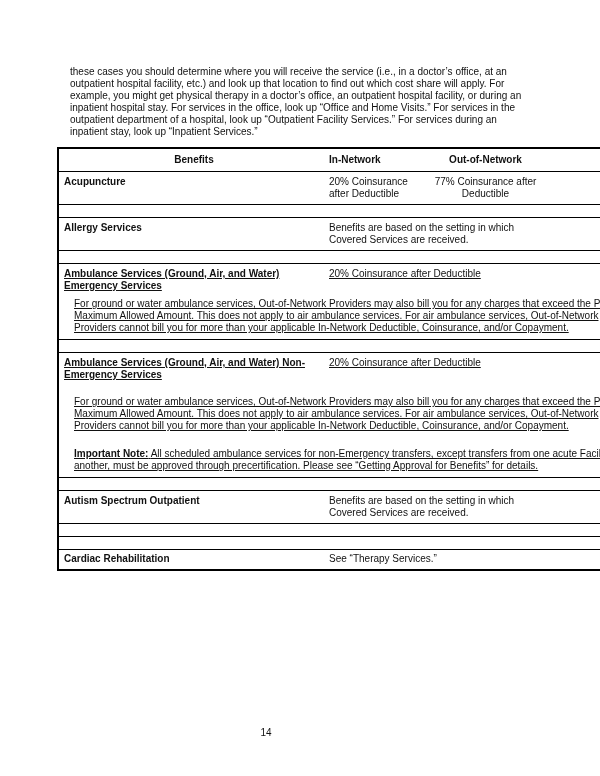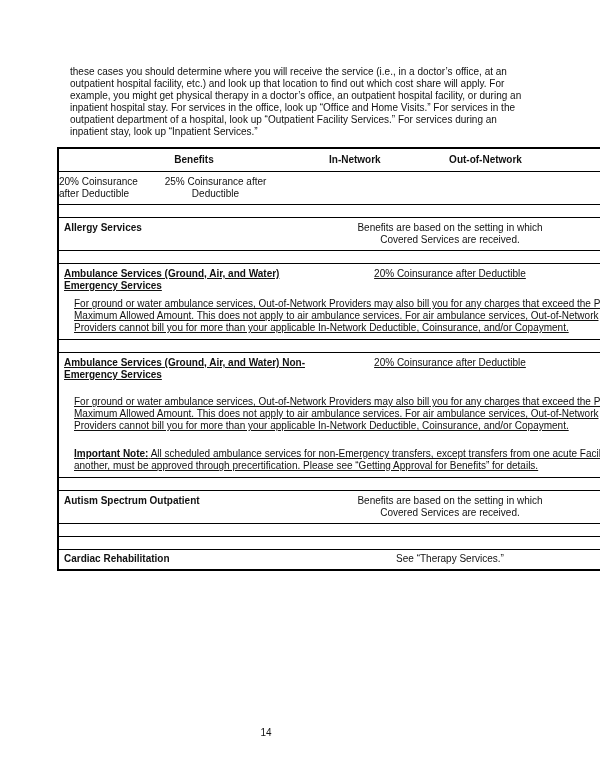--- a/index.html
+++ b/index.html
@@ -30,21 +30,21 @@
     background: #ffffff;
   }
   .row { display: flex; align-items: flex-start; }
   .row + .row { border-top: 1px solid #000000; }
   .row.block { display: block; text-decoration: underline; }
   .row.spacer { height: 13px; }
   .cell { padding: 4px 5px; }
   .col-benefit { width: 270px; }
   .col-in     { width: 101px; padding-left: 0; padding-right: 0; }
   .col-out    { width: 111px; text-align: center; padding-left: 0; padding-right: 0; }
-  .col-span   { width: 212px; text-align: center; padding-left: 0; padding-right: 16px; margin-left: 23px; }
+  .col-span   { width: 212px; text-align: left; padding-left: 0; padding-right: 16px; }
   .header-row .cell { font-weight: bold; padding-top: 5px; padding-bottom: 5px; }
   .header-row .col-benefit { text-align: center; }
   .benefit { font-weight: bold; }
   .row-top { display: flex; align-items: flex-start; }
   .row-note {
     padding: 1px 7px 5px 15px;
   }
   .row-note.gap-small { padding-top: 2px; }
   .row-note.gap-large { padding-top: 11px; }
   .b { font-weight: bold; }
@@ -66,22 +66,23 @@
 
   <div class="btable">
 
     <div class="row header-row">
       <div class="cell col-benefit">Benefits</div>
       <div class="cell col-in">In-Network</div>
       <div class="cell col-out">Out-of-Network</div>
     </div>
 
     <div class="row">
+      <div class="cell col-benefit benefit">Acupuncture</div>
       <div class="cell col-in">20% Coinsurance after Deductible</div>
-      <div class="cell col-out">25% Coinsurance after Deductible</div>
+      <div class="cell col-out">77% Coinsurance after Deductible</div>
     </div>
 
     <div class="row spacer"></div>
 
     <div class="row">
       <div class="cell col-benefit benefit">Allergy Services</div>
       <div class="cell col-span">Benefits are based on the setting in which Covered Services are received.</div>
     </div>
 
     <div class="row spacer"></div>

